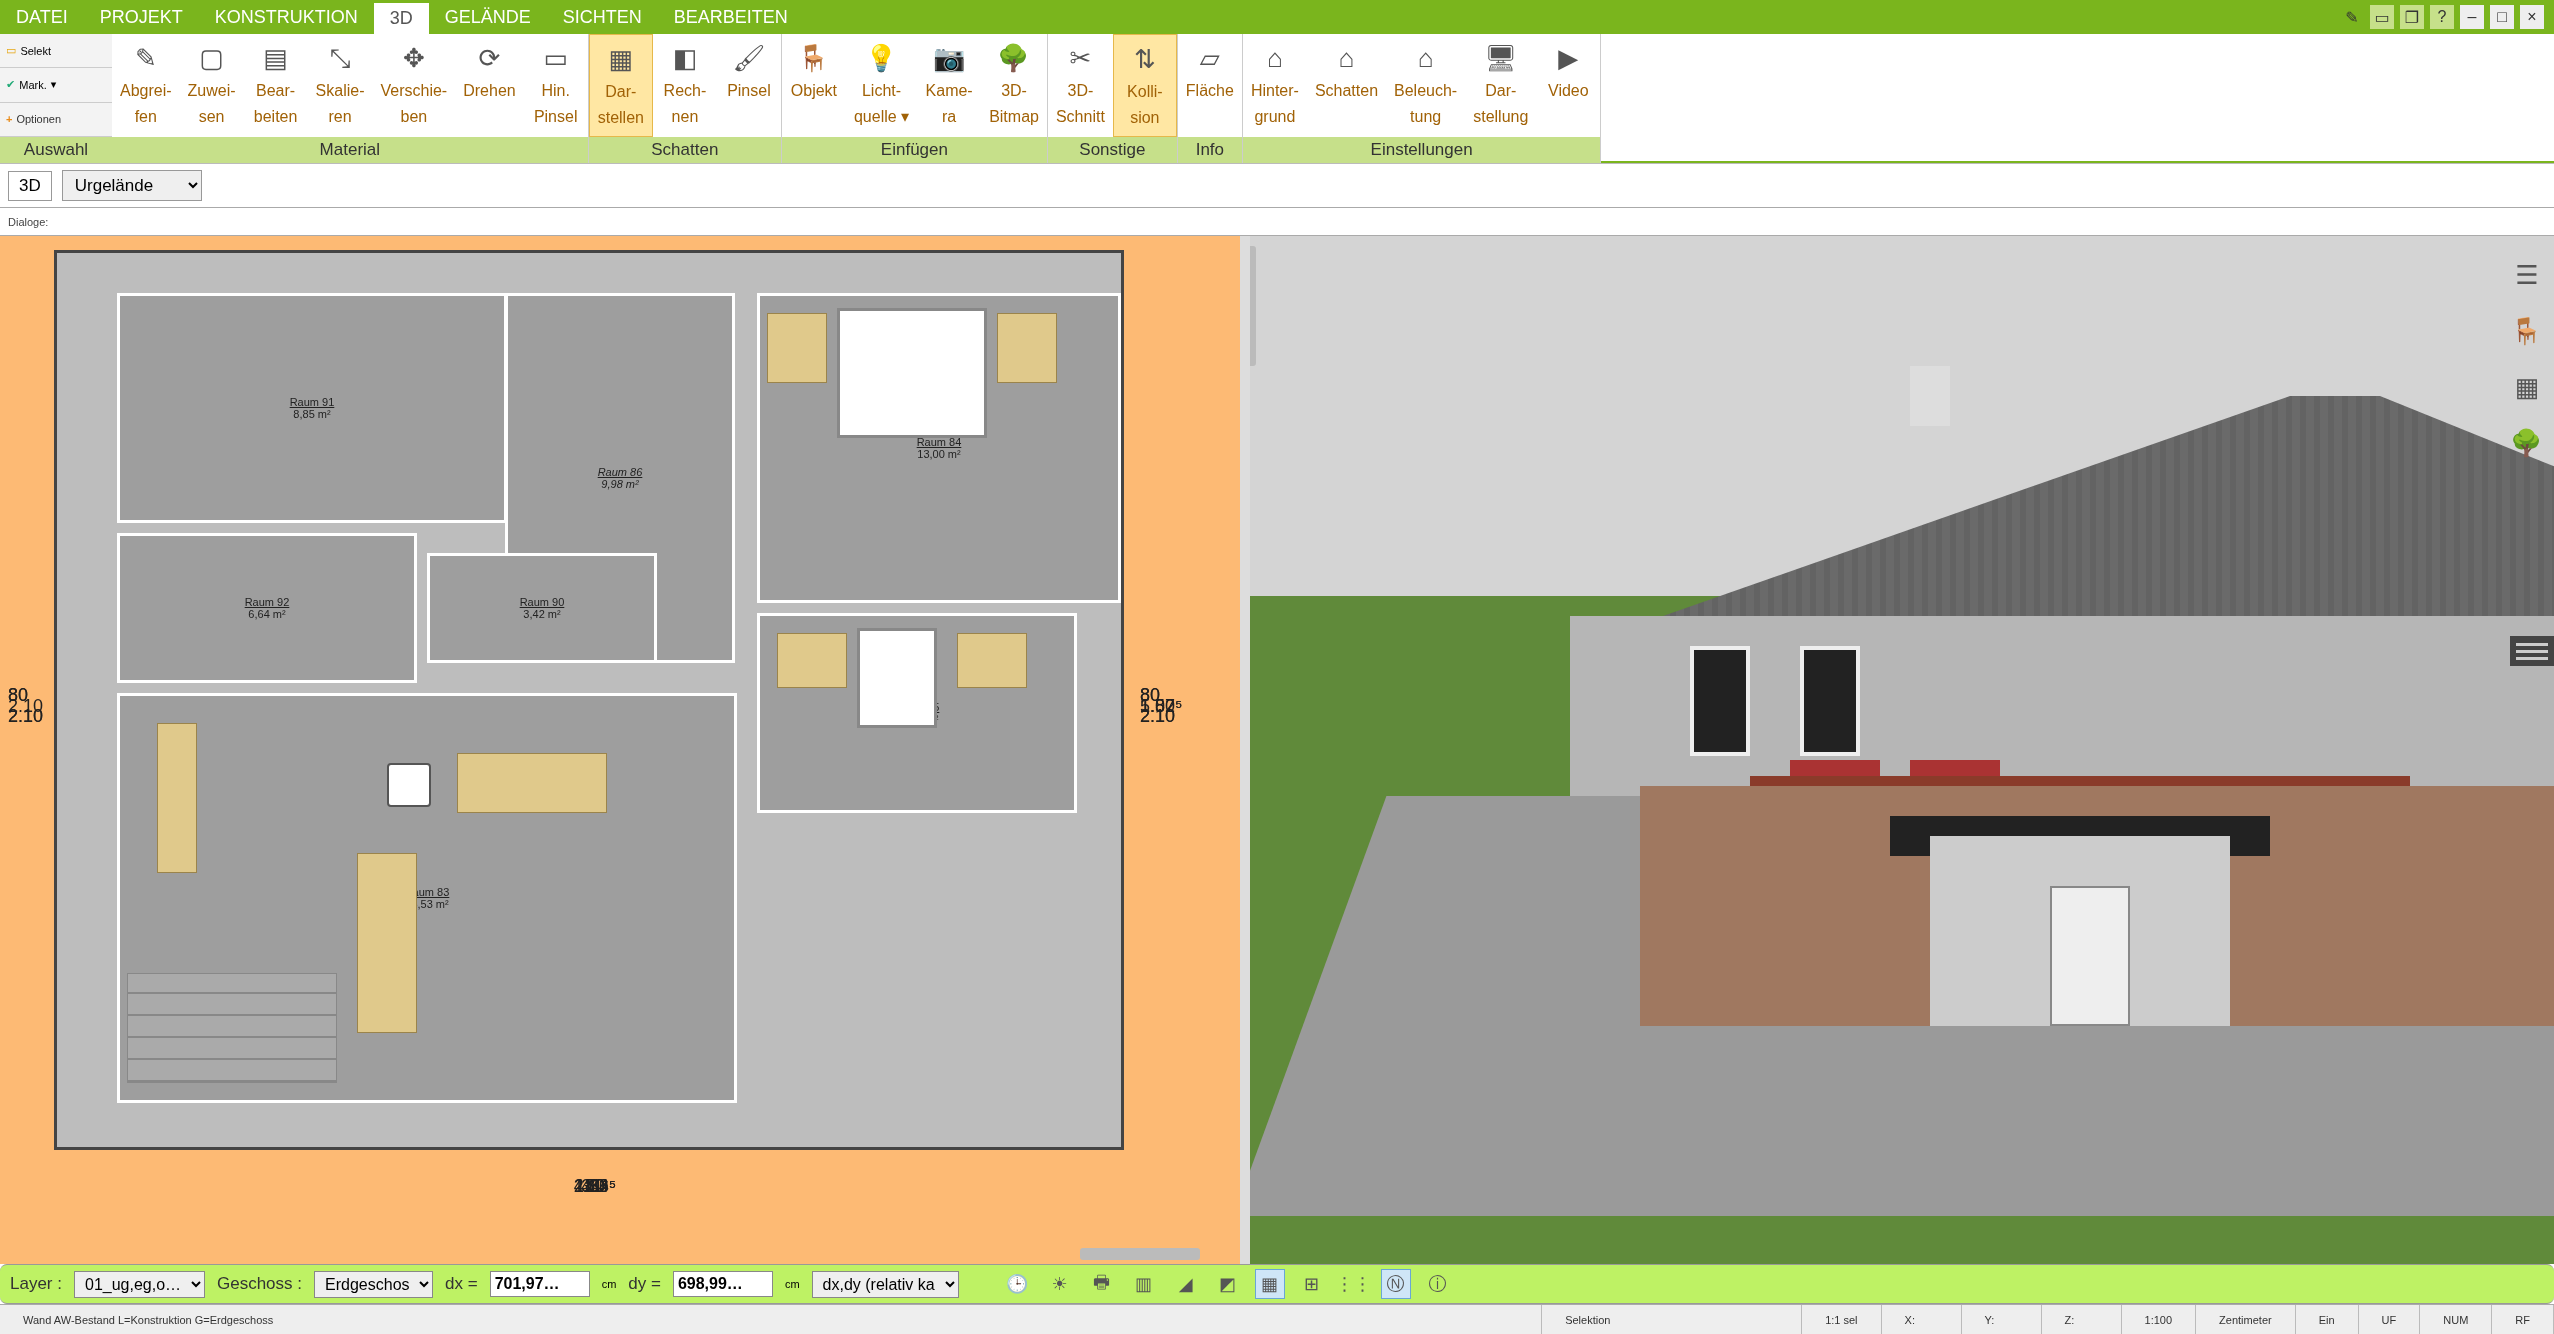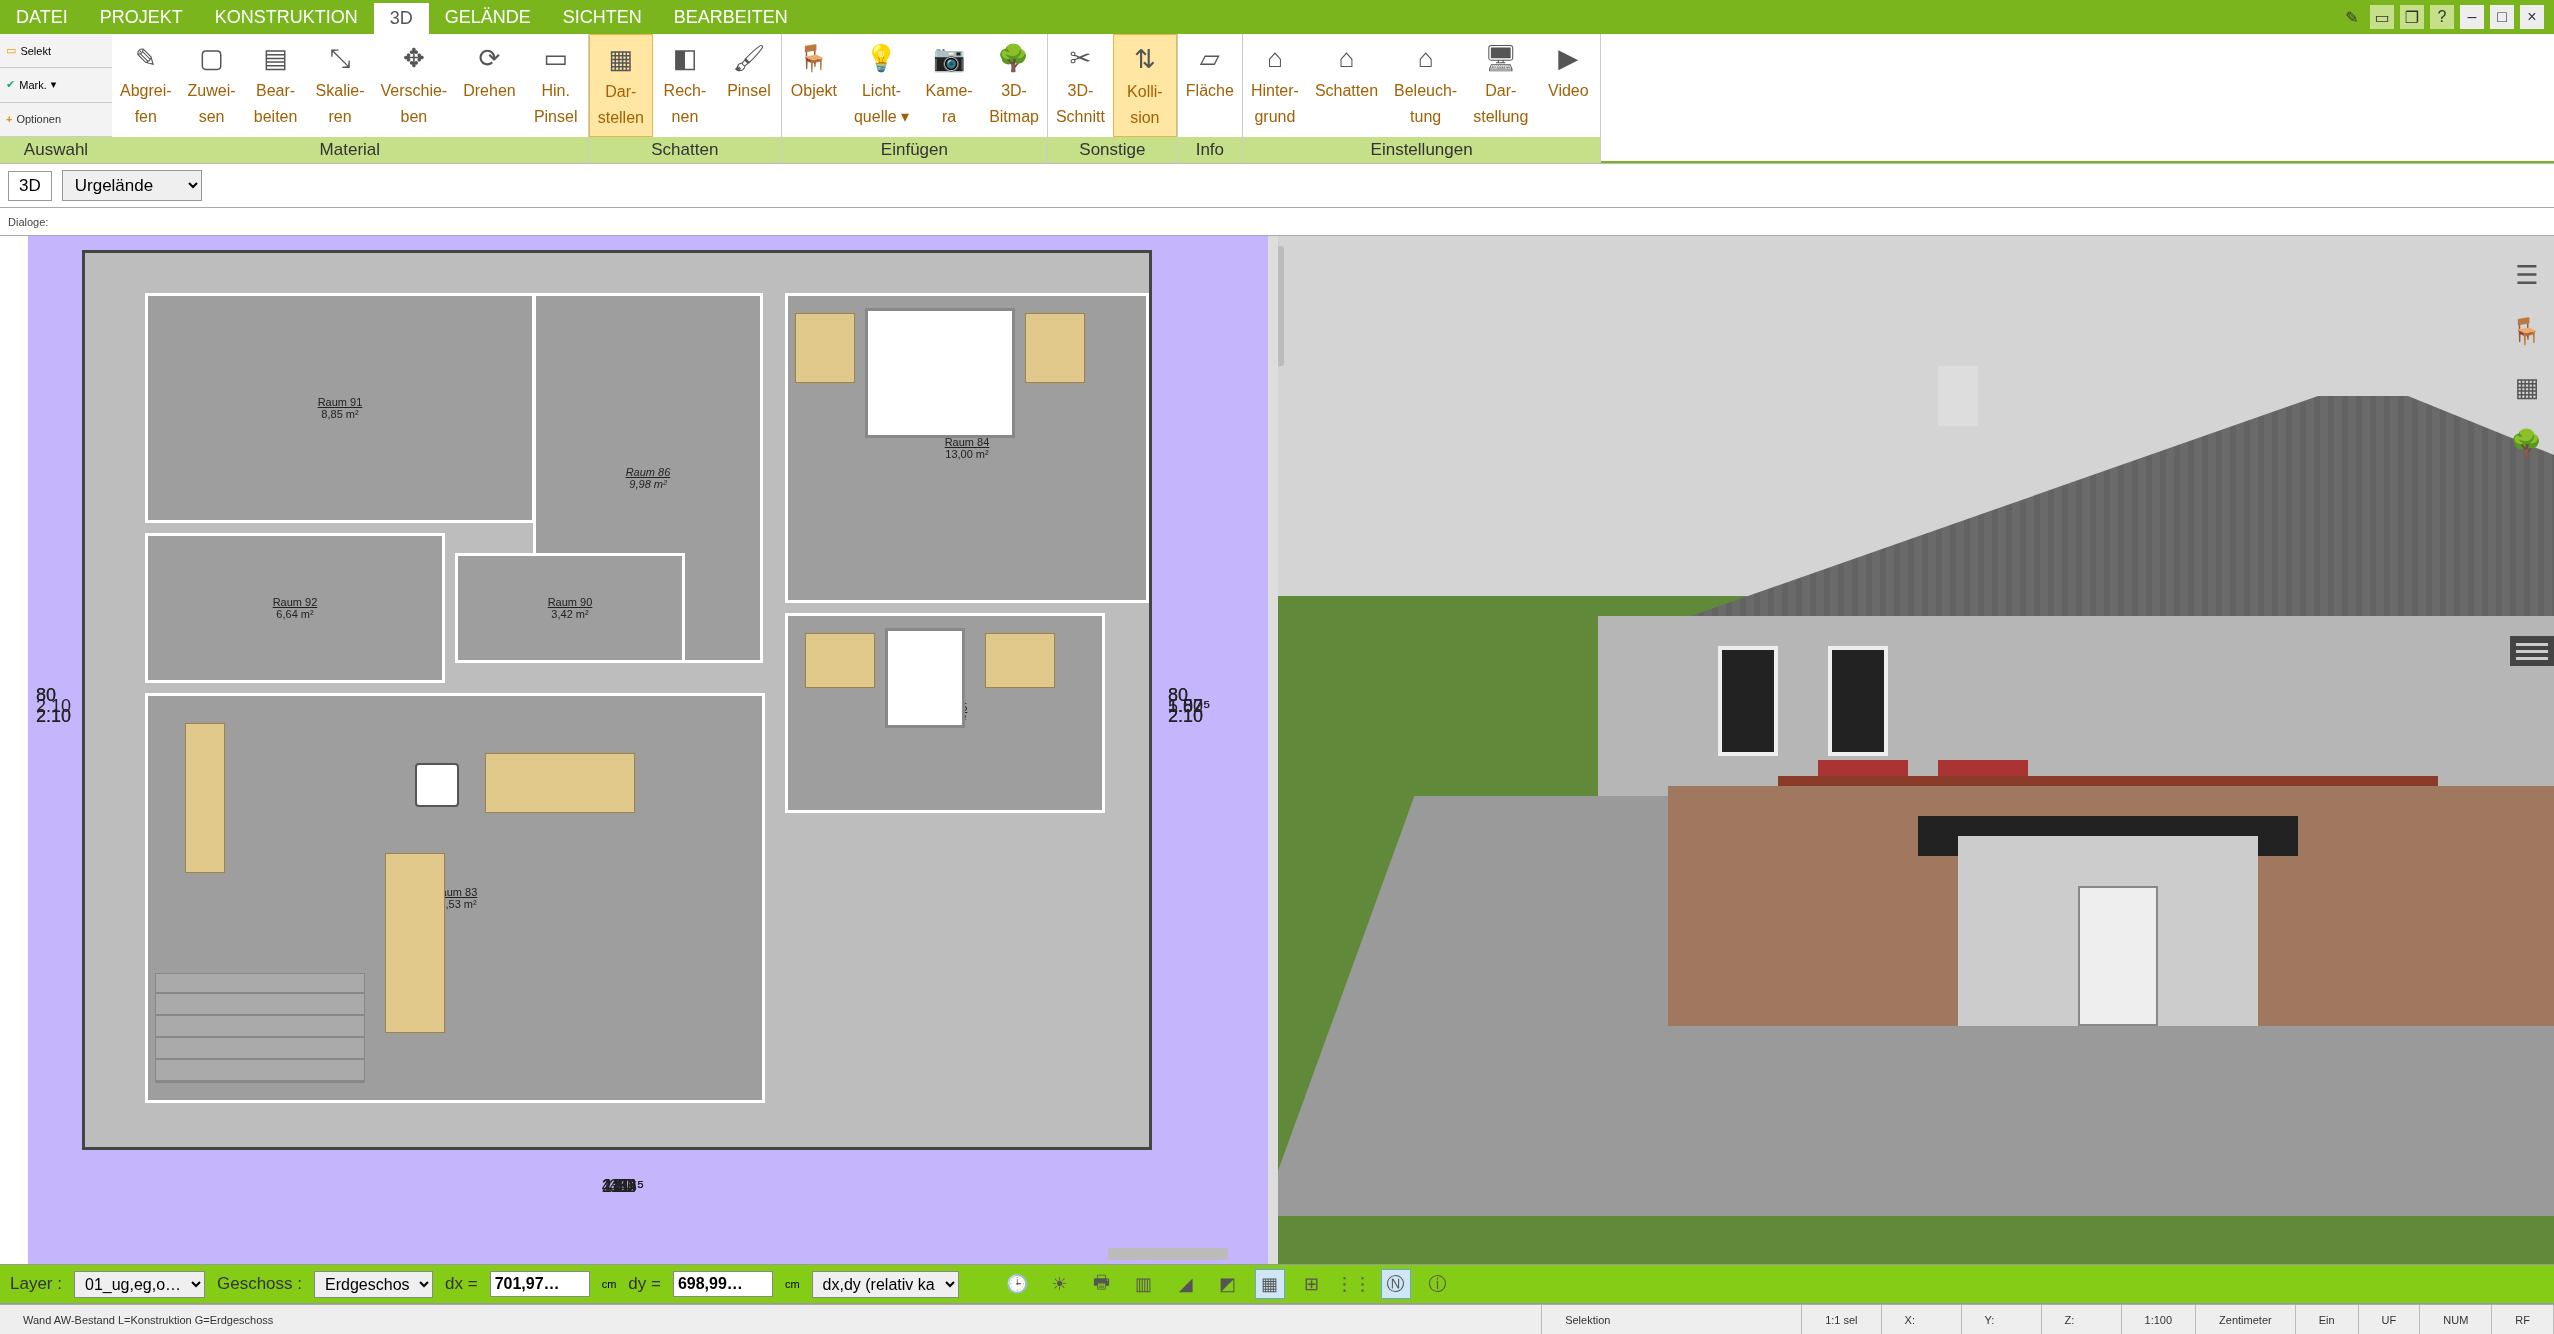--- a/index.html
+++ b/index.html
@@ -28,21 +28,21 @@
 #ribbon-tail { flex:1; background:#fff; border-bottom:2px solid #7ab51d; }
 
 
 #propbar { height:44px; border-bottom:1px solid #aaa; display:flex; align-items:center; gap:10px; padding:0 8px; }
 #propbar .chip { border:1px solid #999; padding:4px 10px; font-size:17px; }
 #propbar select { border:1px solid #999; padding:4px 8px; font-size:17px; width:140px; }
 #dialoge-row { height:28px; border-bottom:1px solid #aaa; padding:0 8px; display:flex; align-items:center; font-size:17px; color:#444; }
 
 
 #workspace { position:absolute; top:236px; left:0; right:0; bottom:70px; display:flex; }
-#pane2d { width:1240px; position:relative; background:#c4b5fd; overflow:hidden;margin-left:28px; }
+#pane2d { width:1240px; position:relative; background:#fdba74; overflow:hidden; }
 #splitter { width:10px; background:#ddd; cursor:col-resize; }
 #pane3d { flex:1; position:relative; background:linear-gradient(#d4d4d4 0%,#d4d4d4 55%,#6f9b45 55%,#5d8a3a 100%); overflow:hidden; }
 
 
 #plan-outer { position:absolute; left:54px; top:14px; width:1070px; height:900px; border:3px solid #444; background:#bdbdbd; }
 .room { position:absolute; background:#9e9e9e; border:3px solid #fff; display:flex; flex-direction:column; align-items:center; justify-content:center; color:#222; font-size:20px; }
 .room span:first-child { text-decoration:underline; }
 .furn { position:absolute; background:#e0c98b; border:1px solid #9b844b; }
 .furn.grey { background:#cfcfcf; border-color:#888; }
 .furn.white { background:#fff; }
@@ -64,21 +64,21 @@
 #entry-roof { position:absolute; left:380px; top:460px; width:380px; height:40px; background:#222; }
 #door { position:absolute; left:540px; top:530px; width:80px; height:140px; background:#eee; border:2px solid #888; }
 
 
 #sidepal { position:absolute; right:0; top:0; width:54px; height:100%; background:rgba(255,255,255,.0); display:flex; flex-direction:column; align-items:center; gap:18px; padding-top:20px; }
 .sidepal-btn { width:38px; height:38px; display:flex; align-items:center; justify-content:center; font-size:26px; color:#555; }
 #pane3d-handle { position:absolute; right:0; top:400px; width:44px; height:30px; background:#444; display:flex; flex-direction:column; justify-content:center; gap:4px; padding:4px 6px; }
 #pane3d-handle div { height:3px; background:#ccc; }
 
 
-#bottombar { position:absolute; left:0; right:0; bottom:30px; height:40px; border-top:1px solid #999; border-bottom:1px solid #999; display:flex; align-items:center; gap:12px; padding:0 10px; background:#84cc16; }
+#bottombar { position:absolute; left:0; right:0; bottom:30px; height:40px; border-top:1px solid #999; border-bottom:1px solid #999; display:flex; align-items:center; gap:12px; padding:0 10px; background:#bef264;border-radius:7px; }
 #bottombar label { font-size:17px; color:#333; }
 #bottombar input[type=text] { border:1px solid #888; width:100px; padding:3px 4px; font-size:16px;font-weight:bold; }
 #bottombar select { border:1px solid #888; padding:3px 6px; font-size:16px; }
 .bb-icon { width:30px; height:30px; border:1px solid transparent; display:flex; align-items:center; justify-content:center; font-size:18px; color:#555; cursor:pointer; }
 .bb-icon.on { background:#cfe6f7; border-color:#6aa7d4; }
 
 
 #statusbar { position:absolute; left:0; right:0; bottom:0; height:30px; background:#eee; border-top:1px solid #aaa; display:flex; align-items:center; font-size:16px; color:#333; }
 #statusbar .cell { padding:0 23px; border-right:1px solid #bbb; height:100%; display:flex; align-items:center; }
 #statusbar .grow { flex:1; }

